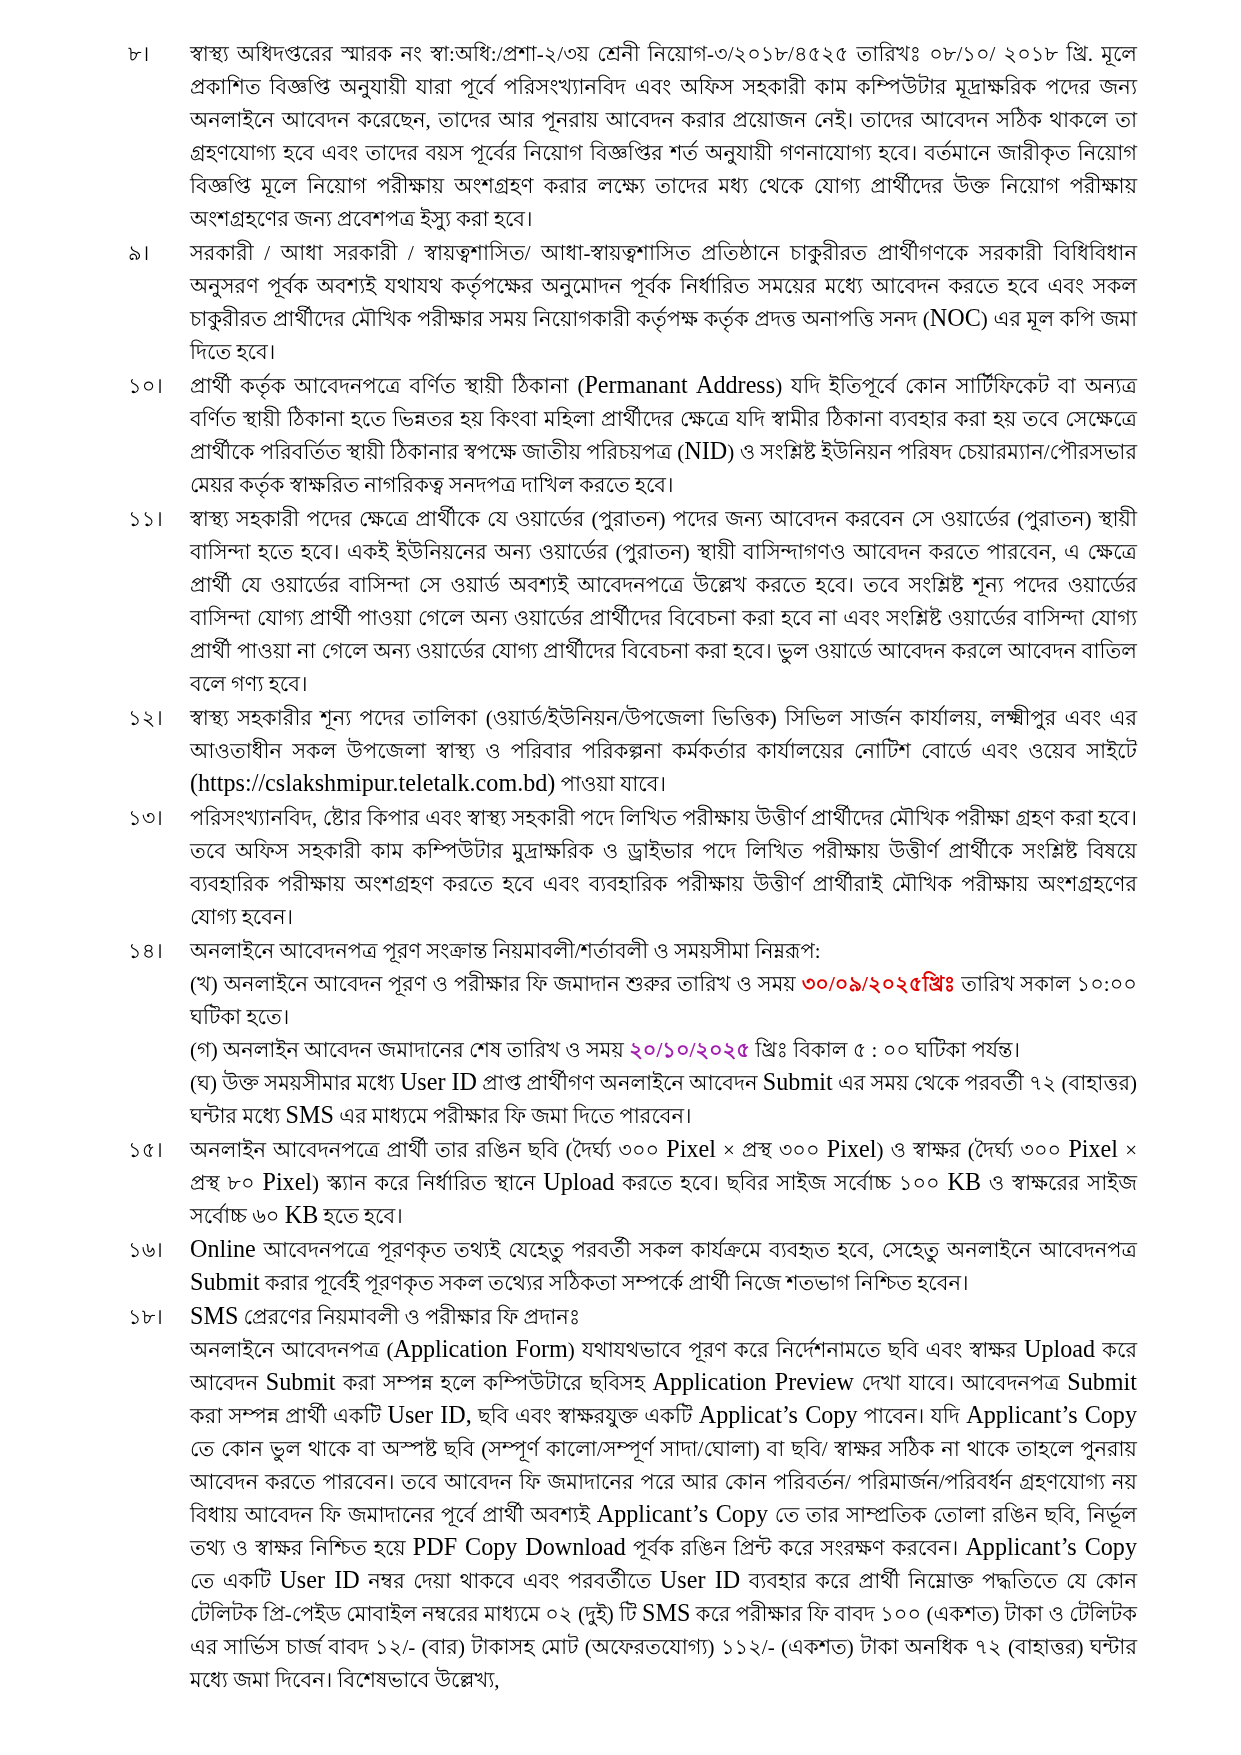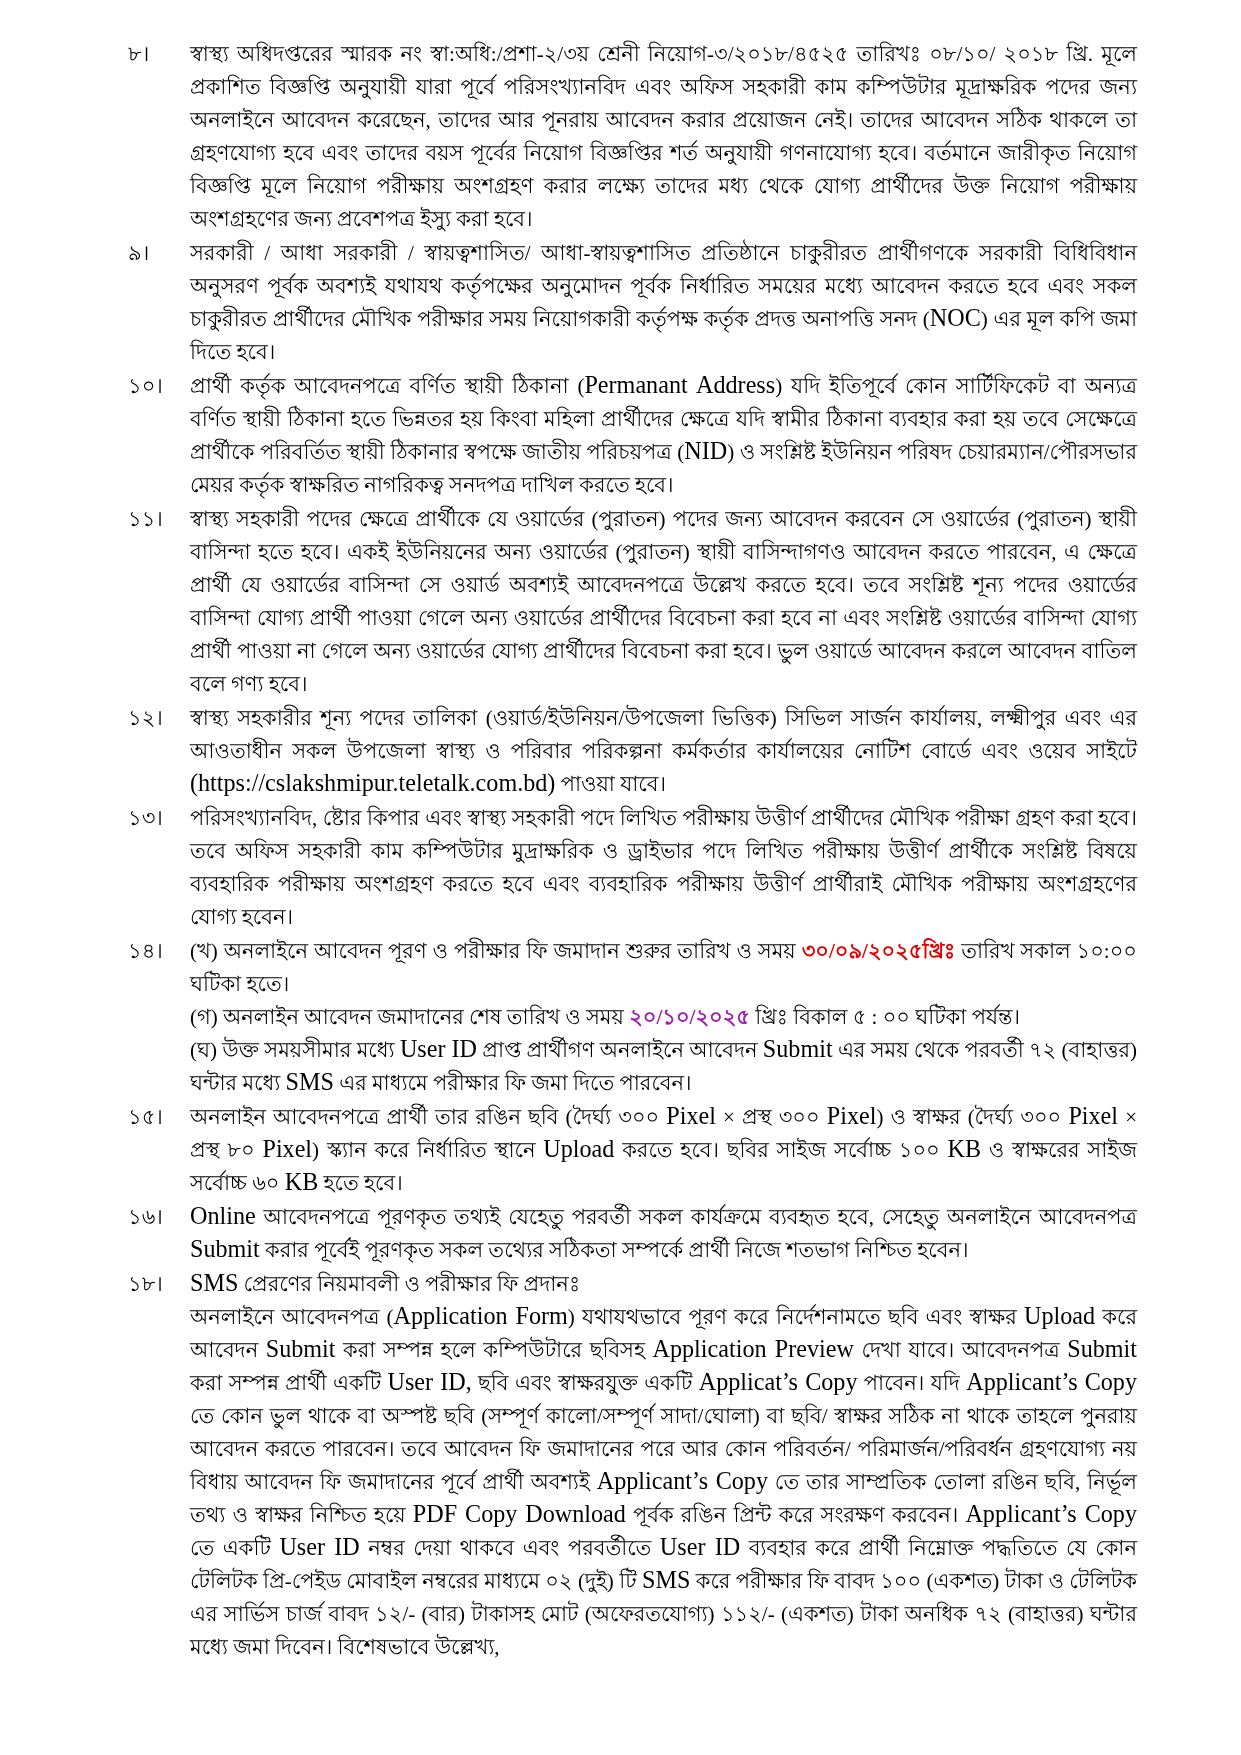--- a/index.html
+++ b/index.html
@@ -86,20 +86,21 @@
   <div class="item">
     <div class="num">১৩।</div>
     <div class="body">
             <div class="para"><span class="run n">পরিসংখ্যানবিদ, ষ্টোর কিপার এবং স্বাস্থ্য সহকারী পদে লিখিত পরীক্ষায় উত্তীর্ণ প্রার্থীদের মৌখিক পরীক্ষা গ্রহণ করা হবে। তবে অফিস সহকারী কাম কম্পিউটার মুদ্রাক্ষরিক ও ড্রাইভার পদে লিখিত পরীক্ষায় উত্তীর্ণ প্রার্থীকে সংশ্লিষ্ট বিষয়ে ব্যবহারিক পরীক্ষায় অংশগ্রহণ করতে হবে এবং ব্যবহারিক পরীক্ষায় উত্তীর্ণ প্রার্থীরাই মৌখিক পরীক্ষায় অংশগ্রহণের যোগ্য হবেন।</span></div>
           </div>
   </div>
 
   <div class="item">
     <div class="num">১৪।</div>
     <div class="body">
+            <div class="para"><span class="run n">অনলাইনে আবেদনপত্র পূরণ সংক্রান্ত নিয়মাবলী/শর্তাবলী ও সময়সীমা নিম্নরূপ:</span></div>
             <div class="para"><span class="run n">(খ) অনলাইনে আবেদন পূরণ ও পরীক্ষার ফি জমাদান শুরুর তারিখ ও সময় </span><span class="run red" style="color: rgb(224, 0, 0); margin-top: 25px;">৩০/০৯/২০২৫খ্রিঃ</span><span class="run n"> তারিখ সকাল ১০:০০ ঘটিকা হতে।</span></div>
             <div class="para"><span class="run n">(গ) অনলাইন আবেদন জমাদানের শেষ তারিখ ও সময় </span><span class="run red" style="color: #a21caf;"> ২০/১০/২০২৫</span><span class="run n"> খ্রিঃ বিকাল ৫ : ০০ ঘটিকা পর্যন্ত।</span></div>
             <div class="para"><span class="run n">(ঘ) উক্ত সময়সীমার মধ্যে </span><span class="run e">User ID</span><span class="run n"> প্রাপ্ত প্রার্থীগণ অনলাইনে আবেদন </span><span class="run e">Submit</span><span class="run n"> এর সময় থেকে পরবর্তী ৭২ (বাহাত্তর) ঘন্টার মধ্যে </span><span class="run e">SMS</span><span class="run n"> এর মাধ্যমে পরীক্ষার ফি জমা দিতে পারবেন।</span></div>
           </div>
   </div>
 
   <div class="item">
     <div class="num">১৫।</div>
     <div class="body">
             <div class="para"><span class="run n">অনলাইন আবেদনপত্রে প্রার্থী তার রঙিন ছবি (দৈর্ঘ্য ৩০০ </span><span class="run e">Pixel</span><span class="run n"> × প্রস্থ ৩০০ </span><span class="run e">Pixel</span><span class="run n">) ও স্বাক্ষর (দৈর্ঘ্য ৩০০ </span><span class="run e">Pixel</span><span class="run n"> × প্রস্থ ৮০ </span><span class="run e">Pixel</span><span class="run n">) স্ক্যান করে নির্ধারিত স্থানে </span><span class="run e">Upload</span><span class="run n"> করতে হবে। ছবির সাইজ সর্বোচ্চ ১০০ </span><span class="run e">KB</span><span class="run n"> ও স্বাক্ষরের সাইজ সর্বোচ্চ ৬০ </span><span class="run e">KB</span><span class="run n"> হতে হবে।</span></div>

